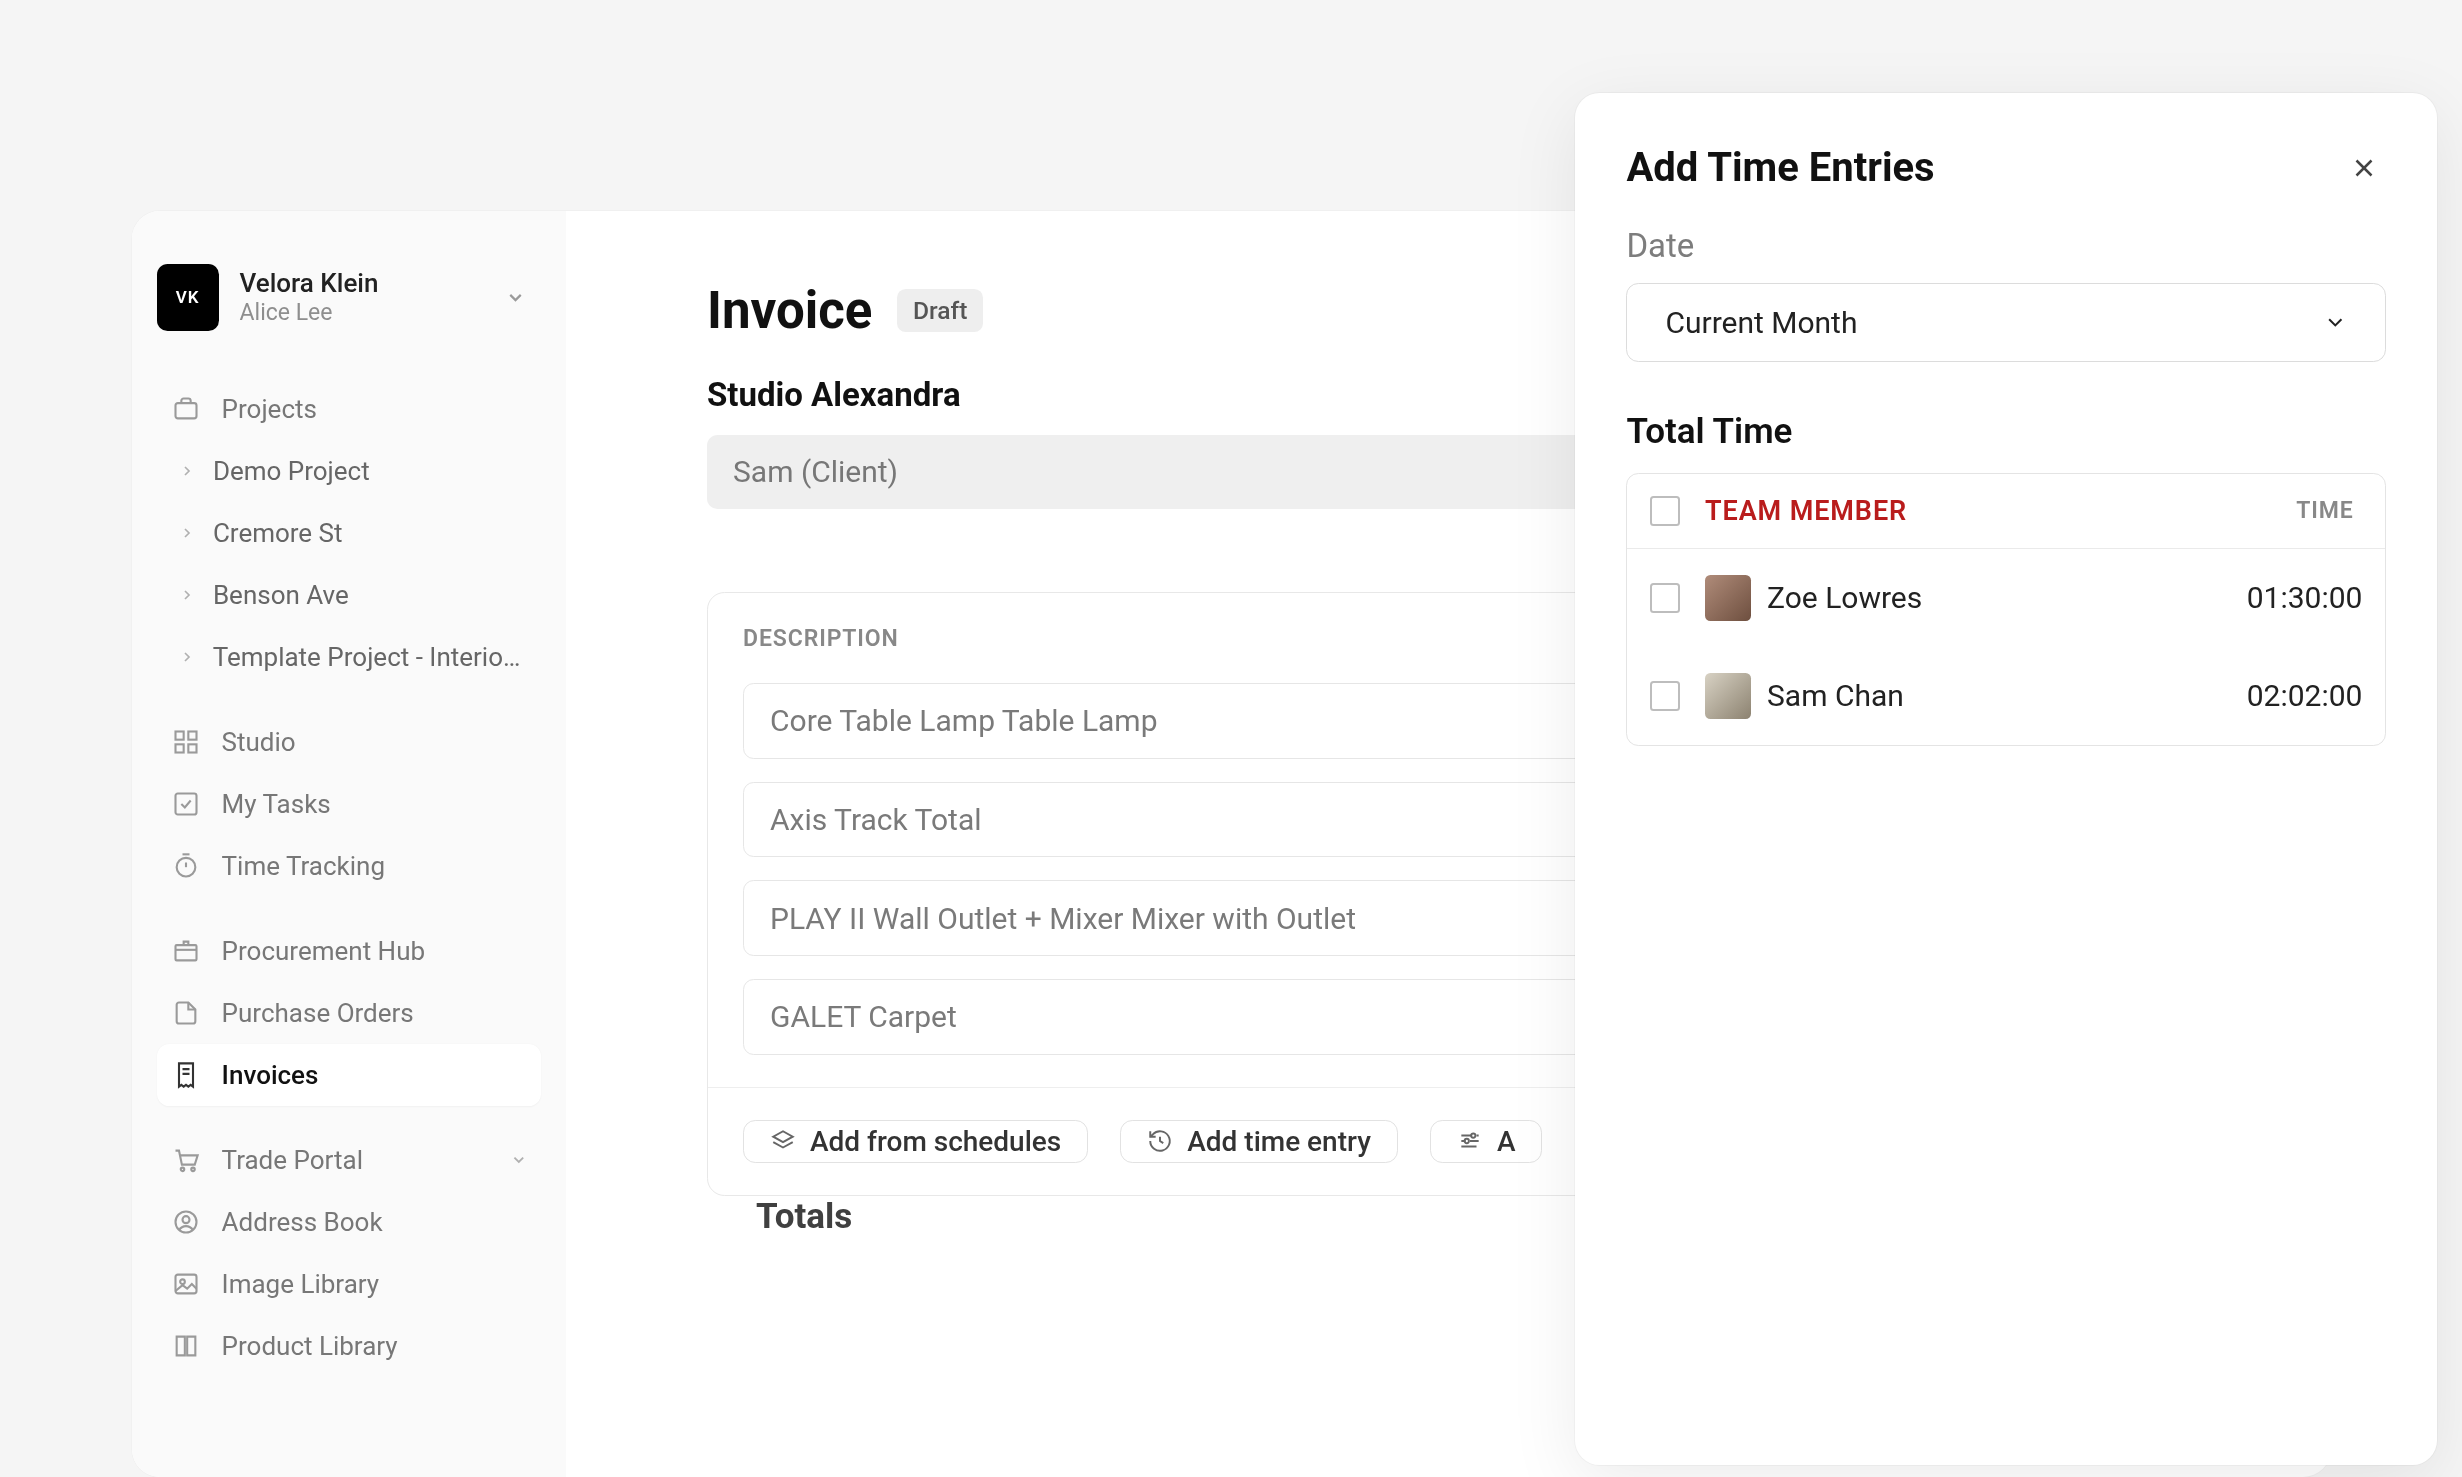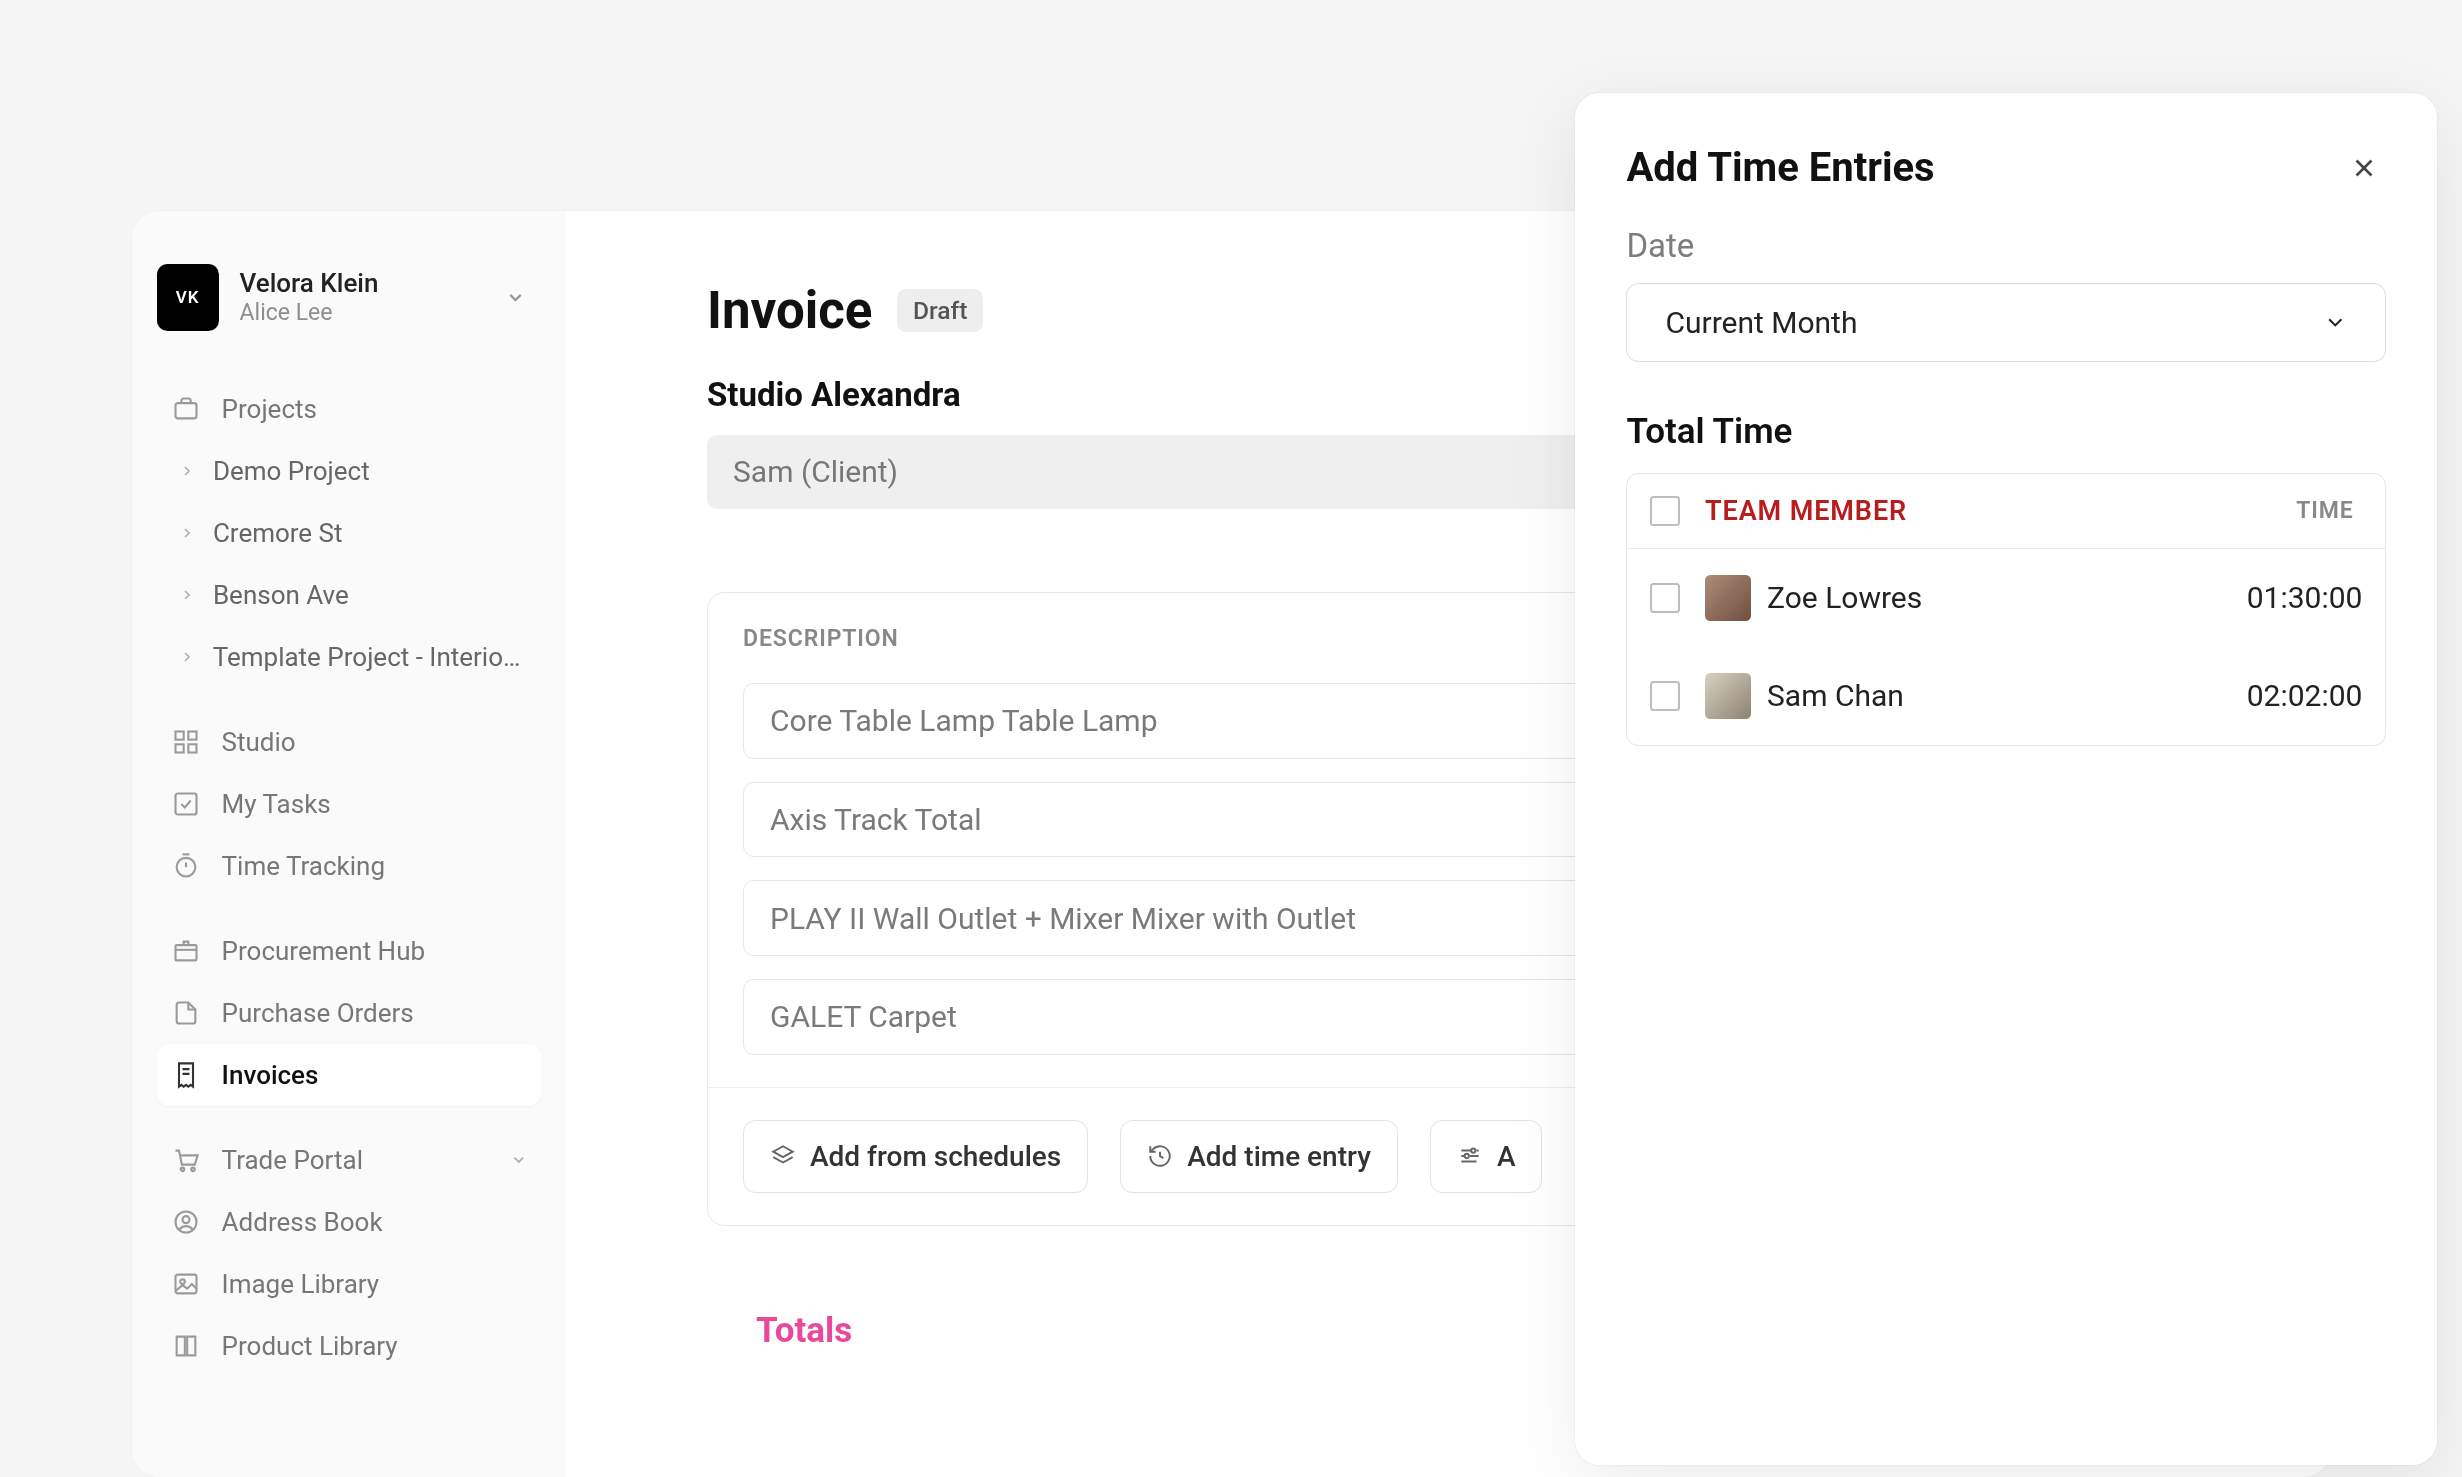--- a/index.html
+++ b/index.html
@@ -125,30 +125,30 @@
   padding: 32px 35px 0 35px;
   border-top: 1.8px solid #eee;
   margin-top: 32px;
 }
 .action-btn {
   display: flex;
   align-items: center;
   gap: 14px;
   border: 1.8px solid #e2e2e2;
   border-radius: 12.3px;
-  padding: 19px 26px;
+  padding: 4px 26px;
   font-size: 28px;
   font-weight: 500;
   color: #333;
   background: #fff;
   cursor: pointer;
 }
 .action-btn svg { color: #666; }
 
-.totals-title { font-size: 35px; font-weight: 700; color: #ec4899; margin-top: 84px; margin-left: 49px; }
+.totals-title { font-size: 35px; font-weight: 700; color: #404040; margin-left: 49px; }
 
 
 .panel {
   position: absolute;
   right: 24.6px;
   top: 93px;
   width: 862px;
   height: 1372px;
   background: #fff;
   border-radius: 24.6px;

